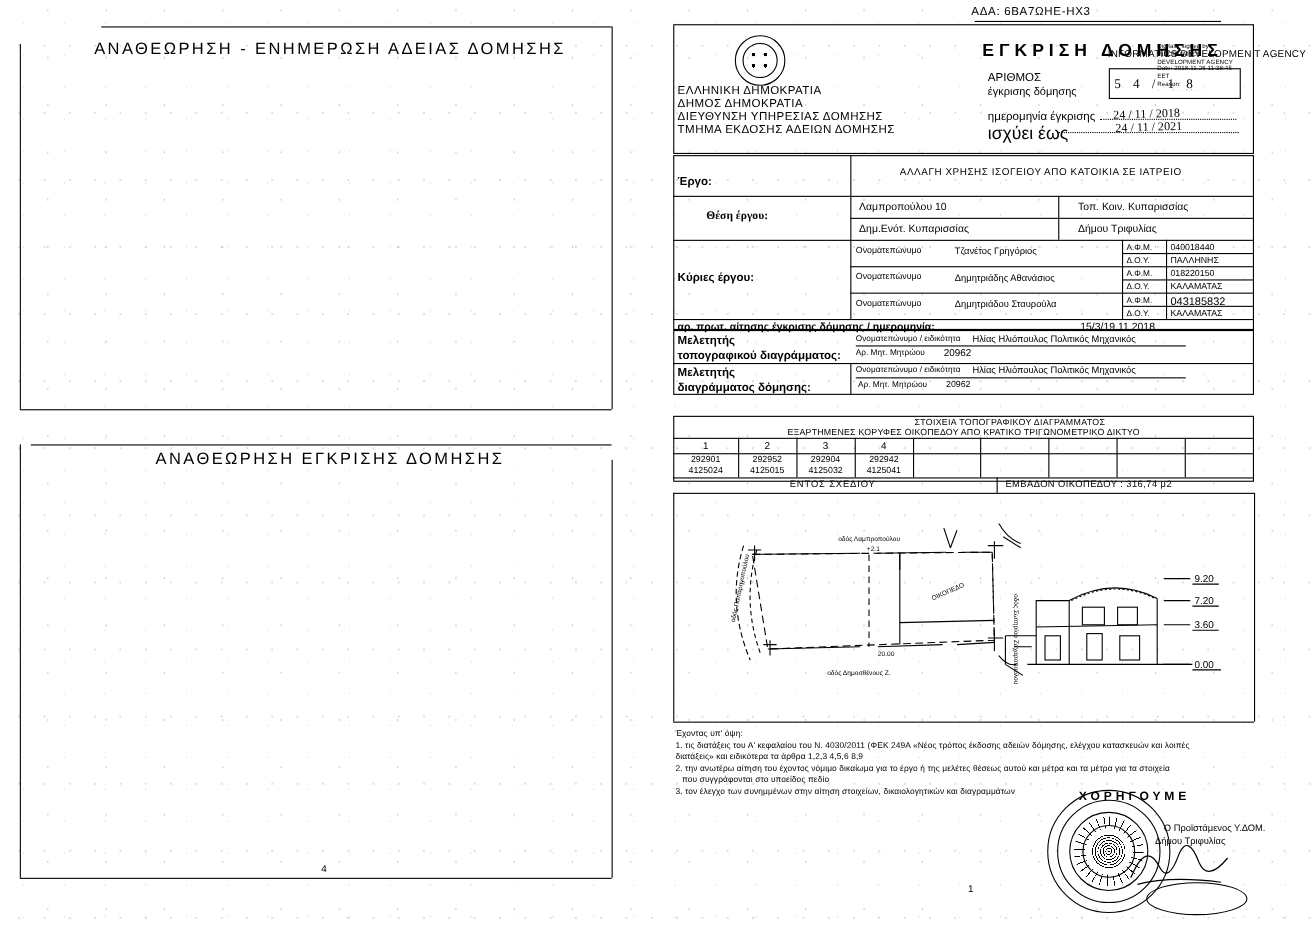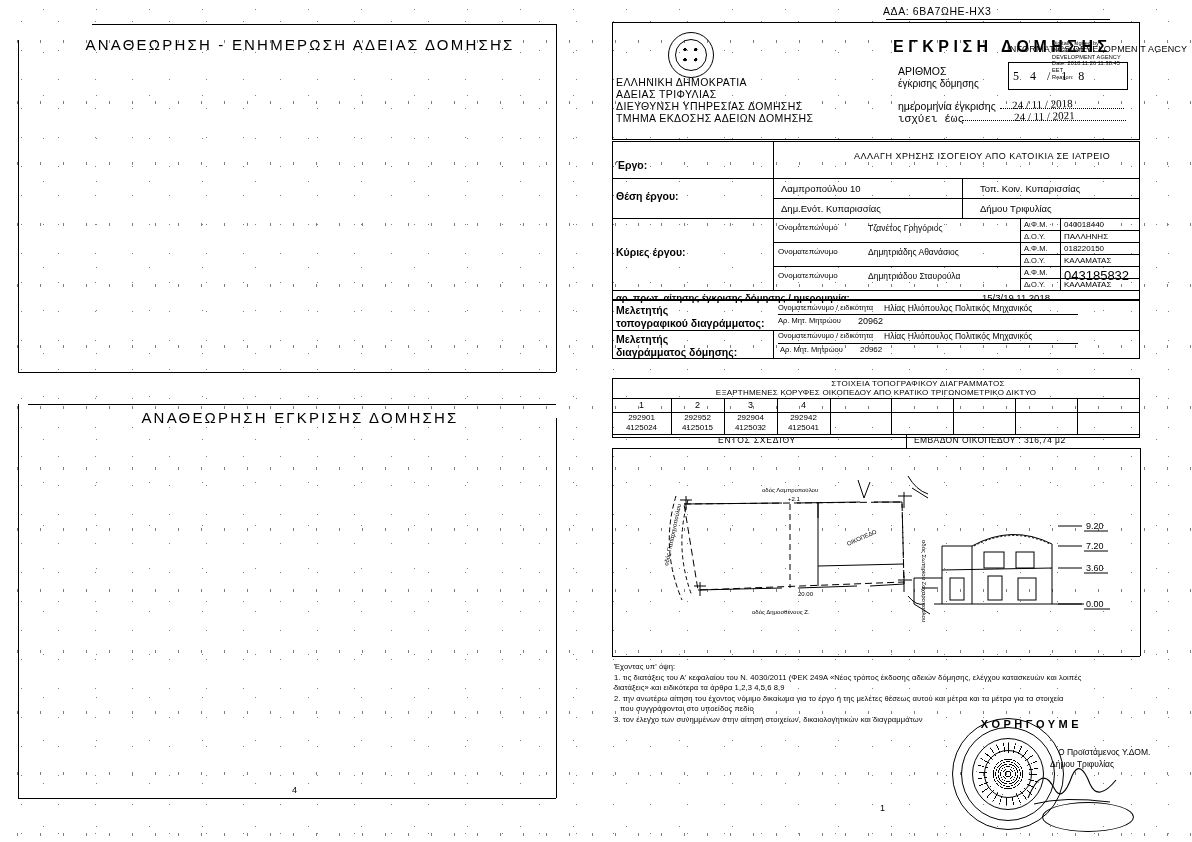--- a/index.html
+++ b/index.html
@@ -64,21 +64,21 @@
   #main-title{
     left:893px;top:38px;font-size:16px;font-weight:bold;
     letter-spacing:4.5px;
   }
   #arith-label-1{left:898px;top:66px;font-size:10.5px;}
   #arith-label-2{left:898px;top:78px;font-size:10px;}
   #arith-box{left:1008px;top:62px;width:120px;height:28px;}
   #arith-value{left:1013px;top:70px;font-size:12px;letter-spacing:4px;font-family:"Liberation Serif",serif;}
 
   #date-label-1{left:898px;top:101px;font-size:10.5px;}
-  #date-label-2{left:898px;top:113px;font-size:11px;font-family:Liberation Mono, monospace;}
+  #date-label-2{left:898px;top:113px;font-size:16px;}
   #date-value-1{left:1012px;top:98px;font-size:11px;font-family:"Liberation Serif",serif;transform:rotate(-2deg);}
   #date-value-2{left:1014px;top:110px;font-size:11px;font-family:"Liberation Serif",serif;transform:rotate(-2deg);}
   .dotrule{position:absolute;border-top:1px dotted #000;}
 
   
   #ida-stamp{left:1052px;top:40px;width:88px;height:42px;font-size:5.6px;
     line-height:1.22;letter-spacing:.1px;overflow:hidden;}
   #ida-stamp .l{display:block;}
   #ida-title{left:1007px;top:44px;font-size:9px;line-height:1.25;letter-spacing:.2px;}
 
@@ -148,21 +148,21 @@
   <div class="txt" id="ada-line">ΑΔΑ: 6ΒΑ7ΩΗΕ-ΗΧ3</div>
   <div class="hline" id="ada-rule"></div>
 
   <div class="box" id="right-outer"></div>
 
   <div id="emblem">
     <div class="inner"></div>
   </div>
 
   <div class="txt authority" id="auth0">ΕΛΛΗΝΙΚΗ ΔΗΜΟΚΡΑΤΙΑ</div>
-  <div class="txt authority" id="auth1">ΑΔΕΙΑΣ ΤΡΙΦΥΛΙΑΣ</div>
+  <div class="txt authority" id="auth1">ΔΗΜΟΣ ΔΗΜΟΚΡΑΤΙΑ</div>
   <div class="txt authority" id="auth2">ΔΙΕΥΘΥΝΣΗ ΥΠΗΡΕΣΙΑΣ ΔΟΜΗΣΗΣ</div>
   <div class="txt authority" id="auth3">ΤΜΗΜΑ ΕΚΔΟΣΗΣ ΑΔΕΙΩΝ ΔΟΜΗΣΗΣ</div>
 
   <div class="txt" id="main-title">ΕΓΚΡΙΣΗ ΔΟΜΗΣΗΣ</div>
 
   <div class="txt" id="arith-label-1">ΑΡΙΘΜΟΣ</div>
   <div class="txt" id="arith-label-2">έγκρισης δόμησης</div>
   <div class="box" id="arith-box"></div>
   <div class="txt" id="arith-value">5 4 / 1 8</div>
 
@@ -199,23 +199,23 @@
   <div class="hline" style="left:1020px;top:230px;width:120px;"></div>
   <div class="hline" style="left:1020px;top:254px;width:120px;"></div>
   <div class="hline" style="left:1020px;top:278px;width:120px;"></div>
 
   <div class="vline" style="left:773px;top:141px;height:149px;"></div>
   <div class="vline" style="left:1020px;top:218px;height:72px;"></div>
   <div class="vline" style="left:1060px;top:218px;height:72px;"></div>
   <div class="vline" style="left:962px;top:178px;height:40px;"></div>
 
   <div class="txt lbl" style="left:616px;top:160px;">Έργο:</div>
-  <div class="txt val" style="left:818px;top:152px;font-size:9px;letter-spacing:.5px;margin-left:36px;">ΑΛΛΑΓΗ ΧΡΗΣΗΣ ΙΣΟΓΕΙΟΥ ΑΠΟ ΚΑΤΟΙΚΙΑ ΣΕ ΙΑΤΡΕΙΟ</div>
-
-  <div class="txt lbl" style="left:616px;top:191px;">Θέση έργου:</div>
+  <div class="txt val" style="left:818px;top:152px;font-size:9px;letter-spacing:.5px;">ΑΛΛΑΓΗ ΧΡΗΣΗΣ ΙΣΟΓΕΙΟΥ ΑΠΟ ΚΑΤΟΙΚΙΑ ΣΕ ΙΑΤΡΕΙΟ</div>
+
+  <div class="txt lbl" style="left:642px;top:191px;font-family:Liberation Serif, serif;">Θέση έργου:</div>
   <div class="txt val" style="left:781px;top:184px;">Λαμπροπούλου 10</div>
   <div class="txt val" style="left:980px;top:184px;">Τοπ. Κοιν. Κυπαρισσίας</div>
   <div class="txt val" style="left:781px;top:204px;">Δημ.Ενότ. Κυπαρισσίας</div>
   <div class="txt val" style="left:980px;top:204px;">Δήμου Τριφυλίας</div>
 
   <div class="txt lbl" style="left:616px;top:247px;">Κύριες έργου:</div>
 
   <div class="txt" style="left:778px;top:224px;font-size:8px;">Ονοματεπώνυμο</div>
   <div class="txt" style="left:868px;top:224px;font-size:8.5px;">Τζανέτος Γρηγόριος</div>
   <div class="txt" style="left:1024px;top:221px;font-size:7.5px;">Α.Φ.Μ.</div>
@@ -226,21 +226,21 @@
   <div class="txt" style="left:778px;top:248px;font-size:8px;">Ονοματεπώνυμο</div>
   <div class="txt" style="left:868px;top:248px;font-size:8.5px;">Δημητριάδης Αθανάσιος</div>
   <div class="txt" style="left:1024px;top:245px;font-size:7.5px;">Α.Φ.Μ.</div>
   <div class="txt" style="left:1064px;top:245px;font-size:8px;">018220150</div>
   <div class="txt" style="left:1024px;top:257px;font-size:7.5px;">Δ.Ο.Υ.</div>
   <div class="txt" style="left:1064px;top:257px;font-size:8px;">ΚΑΛΑΜΑΤΑΣ</div>
 
   <div class="txt" style="left:778px;top:272px;font-size:8px;">Ονοματεπώνυμο</div>
   <div class="txt" style="left:868px;top:272px;font-size:8.5px;">Δημητριάδου Σταυρούλα</div>
   <div class="txt" style="left:1024px;top:269px;font-size:7.5px;">Α.Φ.Μ.</div>
-  <div class="txt" style="left:1064px;top:269px;font-size:13px;">043185832</div>
+  <div class="txt" style="left:1064px;top:269px;font-size:10px;">043185832</div>
   <div class="txt" style="left:1024px;top:281px;font-size:7.5px;">Δ.Ο.Υ.</div>
   <div class="txt" style="left:1064px;top:281px;font-size:8px;">ΚΑΛΑΜΑΤΑΣ</div>
 
   <div class="txt lbl" style="left:616px;top:293px;font-size:9.5px;">αρ. πρωτ. αίτησης έγκρισης δόμησης / ημερομηνία:</div>
   <div class="txt val" style="left:982px;top:293px;">15/3/19  11 2018</div>
 
   <div class="box" id="eng-table"></div>
   <div class="hline" style="left:612px;top:330px;width:528px;"></div>
   <div class="vline" style="left:773px;top:330px;height:29px;"></div>
 

